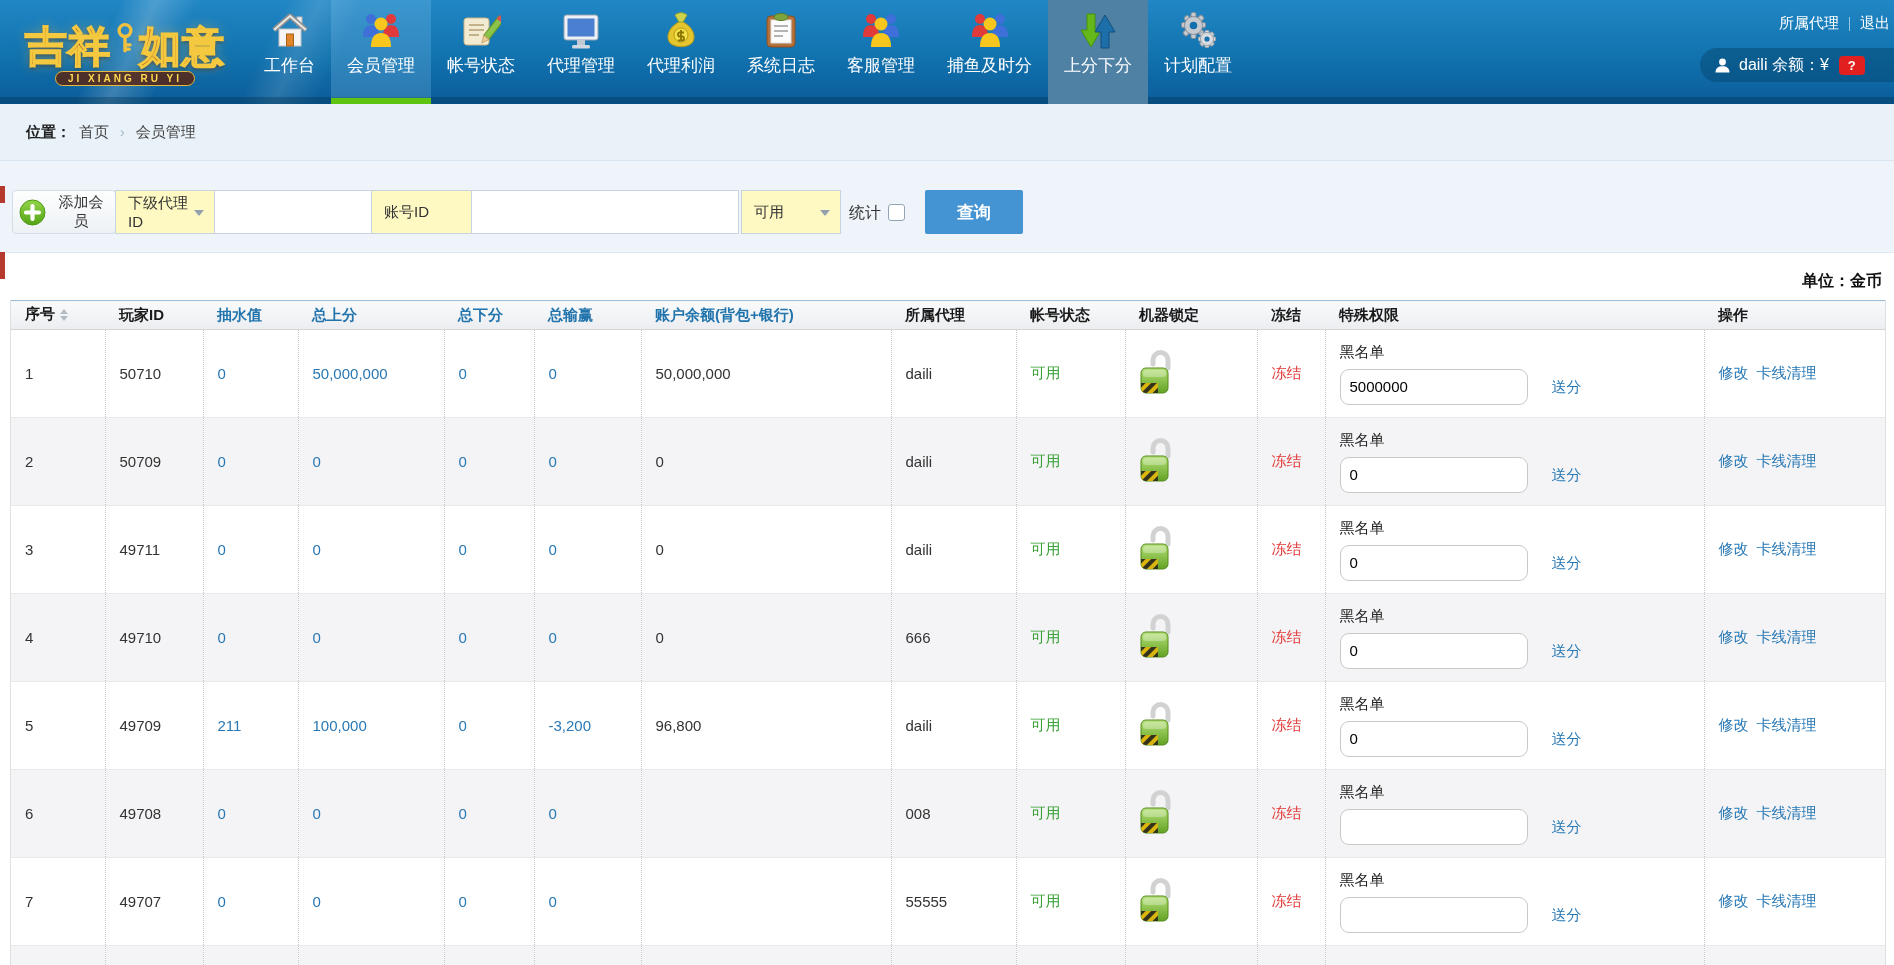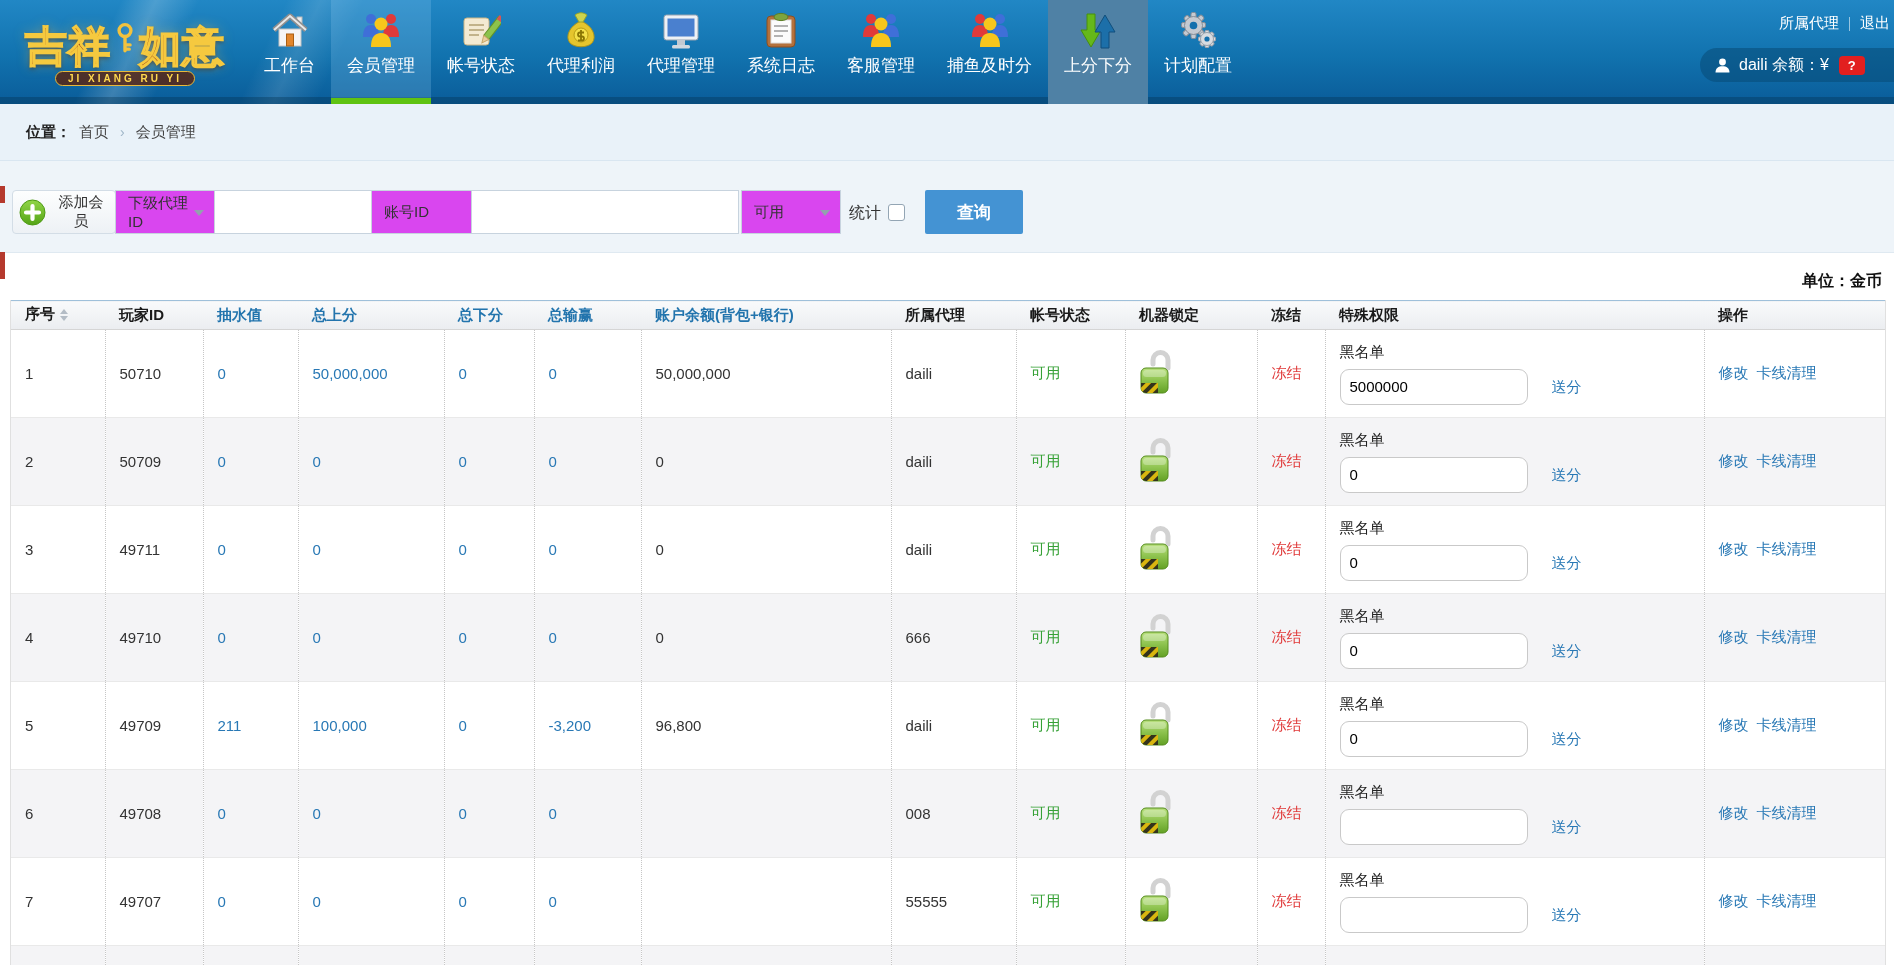--- a/index.html
+++ b/index.html
@@ -52,21 +52,21 @@
 
   
   .toolbar-band{position:absolute;top:161px;left:0;width:100%;height:91px;background:#eef4f9;
         border-bottom:1px solid #dfe9f1}
   .red-mark{position:absolute;left:0;width:5px;background:#b5392d;z-index:3}
   .rm1{top:186px;height:17px}
   .rm2{top:252px;height:27px}
   .add-btn{position:absolute;left:12px;top:190px;width:104px;height:44px;border:1px solid #d3dde6;
         border-radius:4px;background:linear-gradient(180deg,#fdfefe,#edf1f5);display:flex;
         align-items:center;justify-content:center;gap:7px;font-size:15px;color:#333;cursor:pointer;z-index:2}
-  .dd{position:absolute;top:190px;height:44px;background:#d946ef;border:1px solid #c7d3de;
+  .dd{position:absolute;top:190px;height:44px;background:#fef9c3;border:1px solid #c7d3de;
         box-sizing:border-box;display:flex;align-items:center;justify-content:space-between;
         padding:0 10px 0 12px;font-size:15px;color:#333;cursor:pointer;z-index:2}
   .caret{width:0;height:0;border:5px solid transparent;border-top:6px solid #93a1ae;margin-top:6px}
   #dd-agent{left:115px;width:100px}
   #input-agent{left:214px;width:158px}
   #dd-account{left:371px;width:123px}
   #input-account{left:471px;width:268px}
   #dd-status{left:741px;width:100px}
   .txt{position:absolute;top:190px;height:44px;border:1px solid #c7d3de;box-sizing:border-box;
         background:#fff;padding:0 10px;font-size:15px;color:#333;z-index:2}
@@ -161,38 +161,38 @@
                 <rect x="27" y="2" width="6.5" height="5" fill="#d85454"></rect>
                 <path d="M27 28 l3.2 7 3.3 -7 z" fill="#eccf9e" stroke="#c9a86a"></path>
               </g>
             </svg>
           </span>
         <span class="nav-label">帐号状态</span>
       </div>
       <div class="nav-item">
         <span class="nav-icon">
             <svg width="40" height="40" viewBox="0 0 40 40">
+              <rect x="3" y="4" width="34" height="25" rx="2.5" fill="#eef1f5" stroke="#97a2b0"></rect>
+              <rect x="6.5" y="7.5" width="27" height="18" fill="#4a80cf"></rect>
+              <rect x="16" y="29" width="8" height="5" fill="#c2c9d2"></rect>
+              <rect x="11" y="34" width="18" height="3.5" rx="1.5" fill="#d2d8df"></rect>
+            </svg>
+          </span>
+        <span class="nav-label">代理管理</span>
+      </div>
+      <div class="nav-item">
+        <span class="nav-icon">
+            <svg width="40" height="40" viewBox="0 0 40 40">
               <path d="M20 10 C8 15 4 26 9 32 c5 5 17 5 22 0 c5 -6 1 -17 -11 -22z" fill="#e5c52d" stroke="#ad951a"></path>
               <path d="M14 4 c4 -3 8 -3 12 0 l-4 7 h-4 z" fill="#cdd44d" stroke="#97a42c"></path>
               <circle cx="20" cy="24" r="7" fill="#f4e049" stroke="#b89d15"></circle>
               <path d="M20 19 v10 M23 21.5 h-4 a2 2 0 0 0 0 4 h2 a2 2 0 0 1 0 4 h-4" stroke="#8a7504" stroke-width="1.8" fill="none"></path>
             </svg>
           </span>
         <span class="nav-label">代理利润</span>
-      </div>
-      <div class="nav-item">
-        <span class="nav-icon">
-            <svg width="40" height="40" viewBox="0 0 40 40">
-              <rect x="3" y="4" width="34" height="25" rx="2.5" fill="#eef1f5" stroke="#97a2b0"></rect>
-              <rect x="6.5" y="7.5" width="27" height="18" fill="#4a80cf"></rect>
-              <rect x="16" y="29" width="8" height="5" fill="#c2c9d2"></rect>
-              <rect x="11" y="34" width="18" height="3.5" rx="1.5" fill="#d2d8df"></rect>
-            </svg>
-          </span>
-        <span class="nav-label">代理管理</span>
       </div>
       <div class="nav-item">
         <span class="nav-icon">
             <svg width="40" height="40" viewBox="0 0 40 40">
               <rect x="6" y="5" width="28" height="31" rx="4" fill="#b4713c" stroke="#8a4f22"></rect>
               <rect x="10" y="9" width="20" height="23" fill="#fcfcfc" stroke="#ddd"></rect>
               <path d="M13 15 h14 M13 20 h14 M13 25 h9" stroke="#9a9a9a" stroke-width="1.7" fill="none"></path>
               <ellipse cx="20" cy="6" rx="7" ry="3.6" fill="#7ea43e" stroke="#5d7f26"></ellipse>
             </svg>
           </span>

